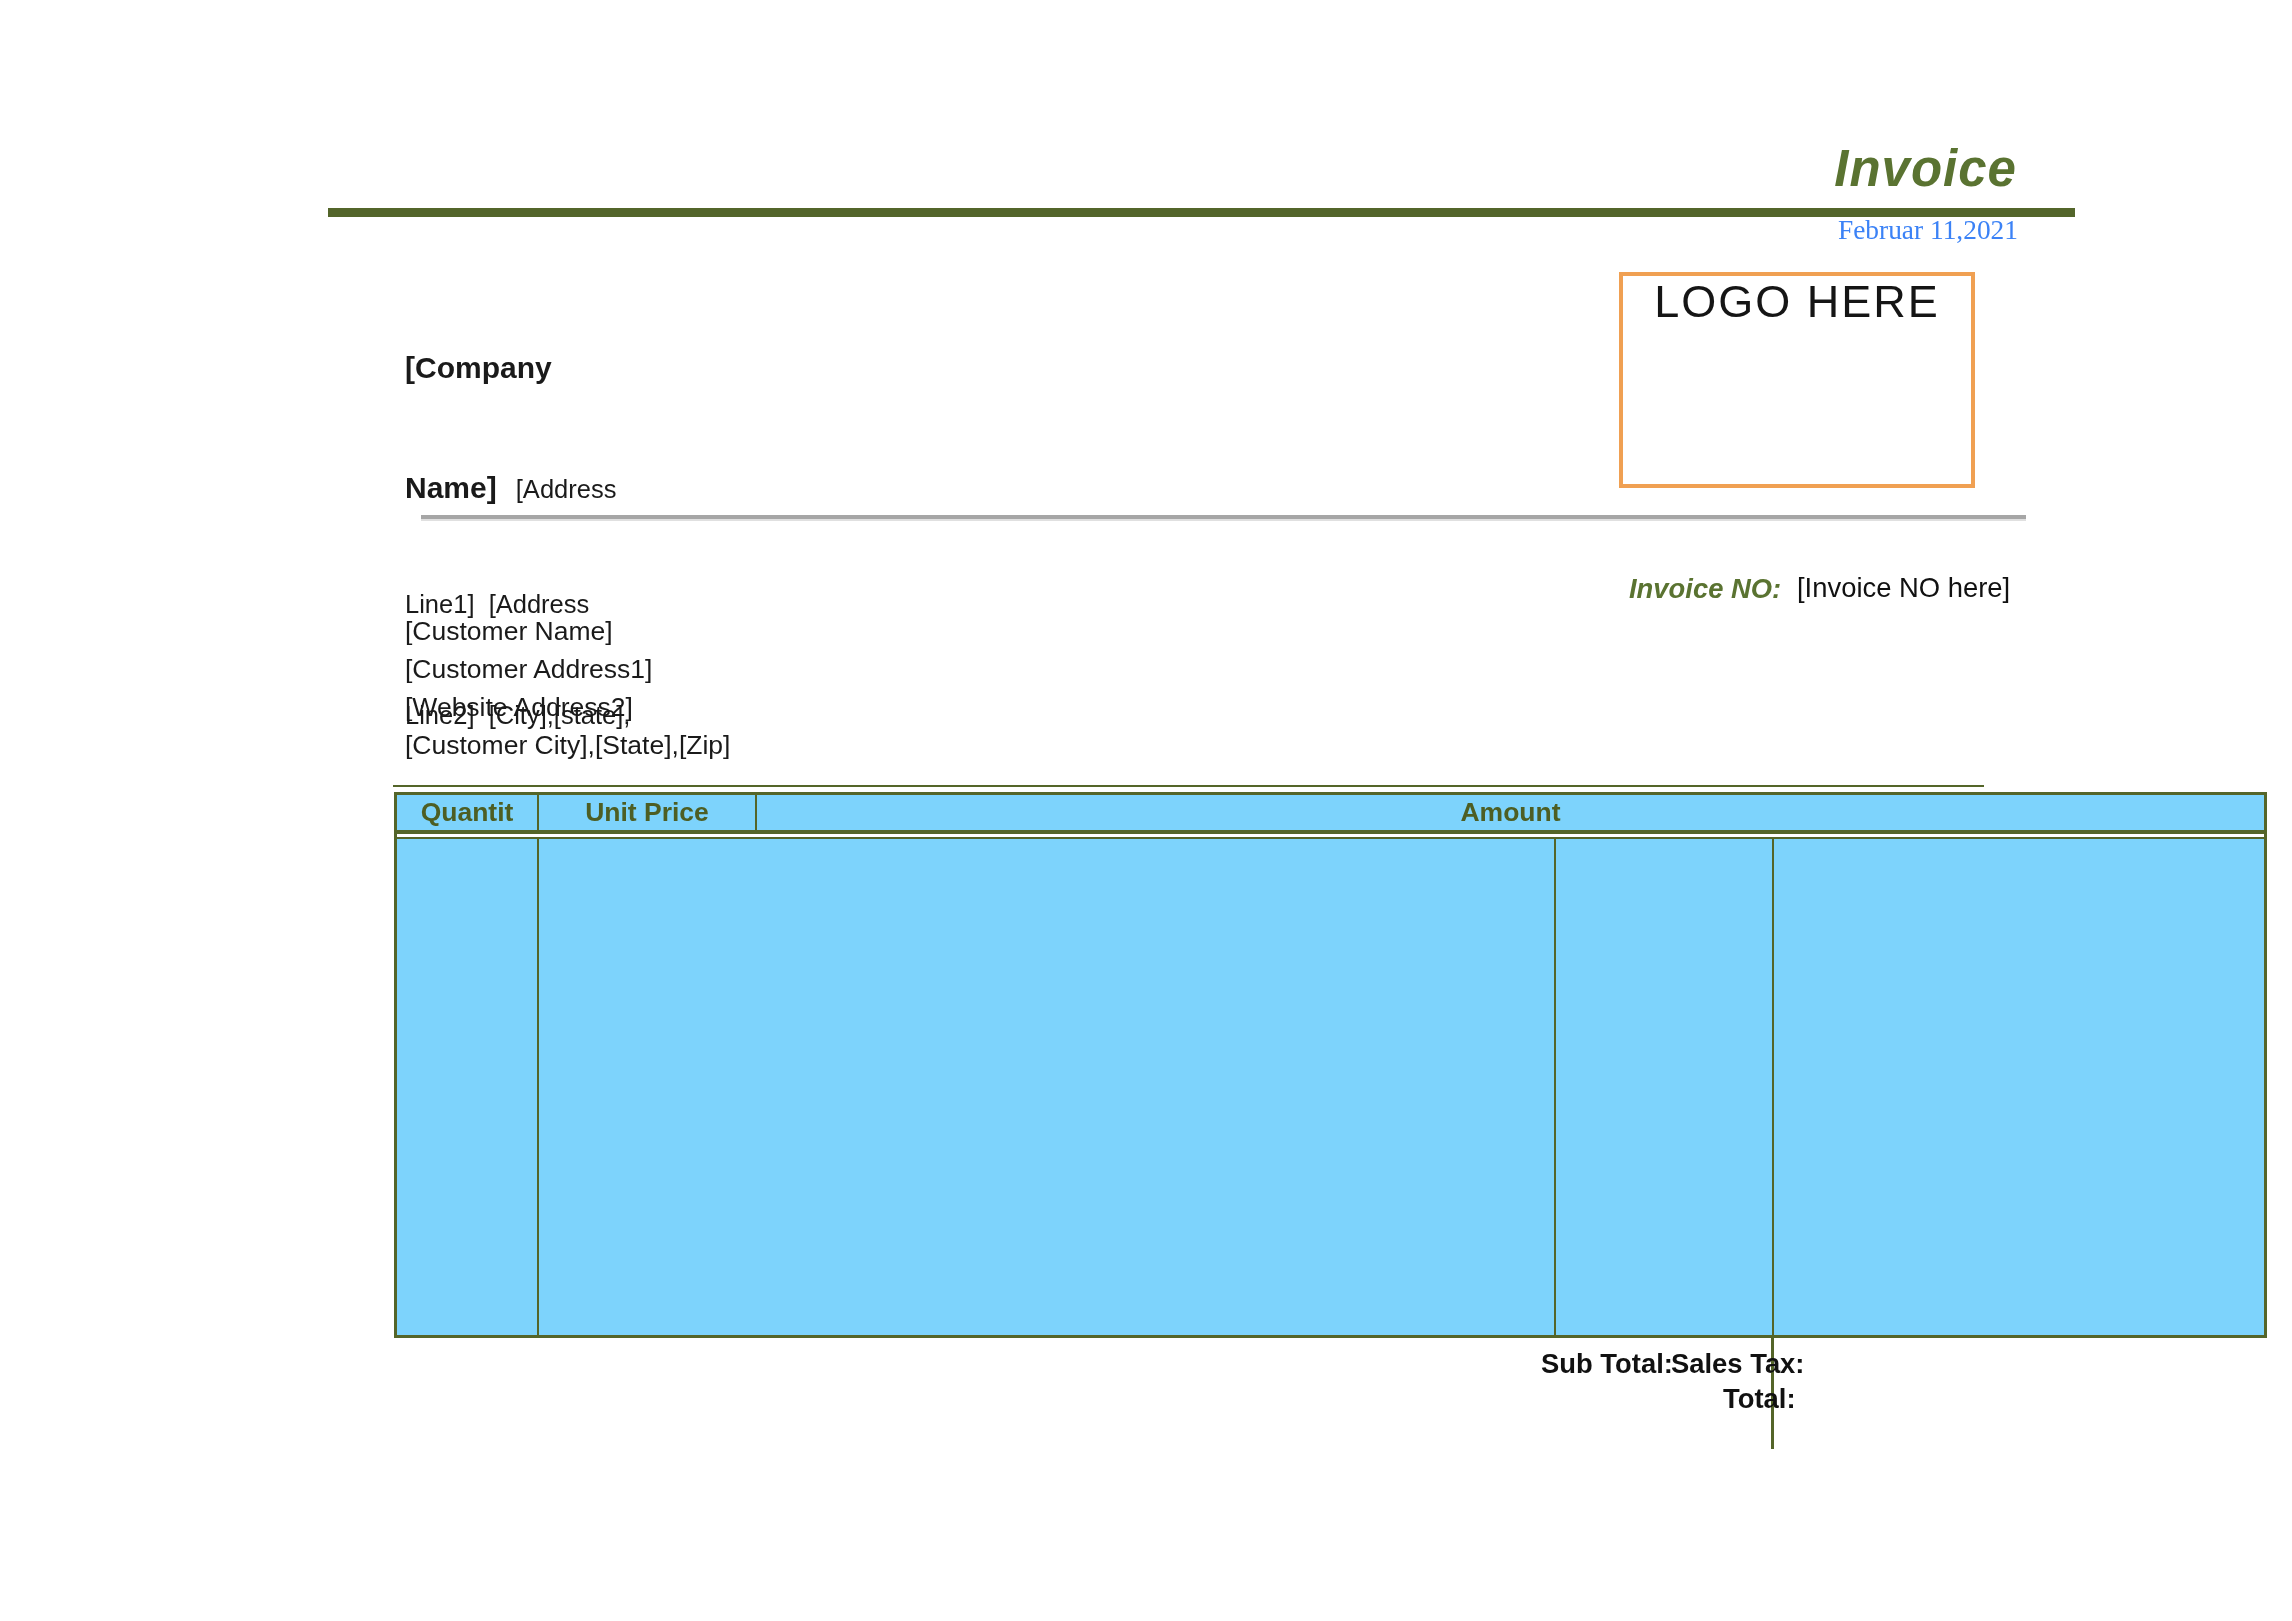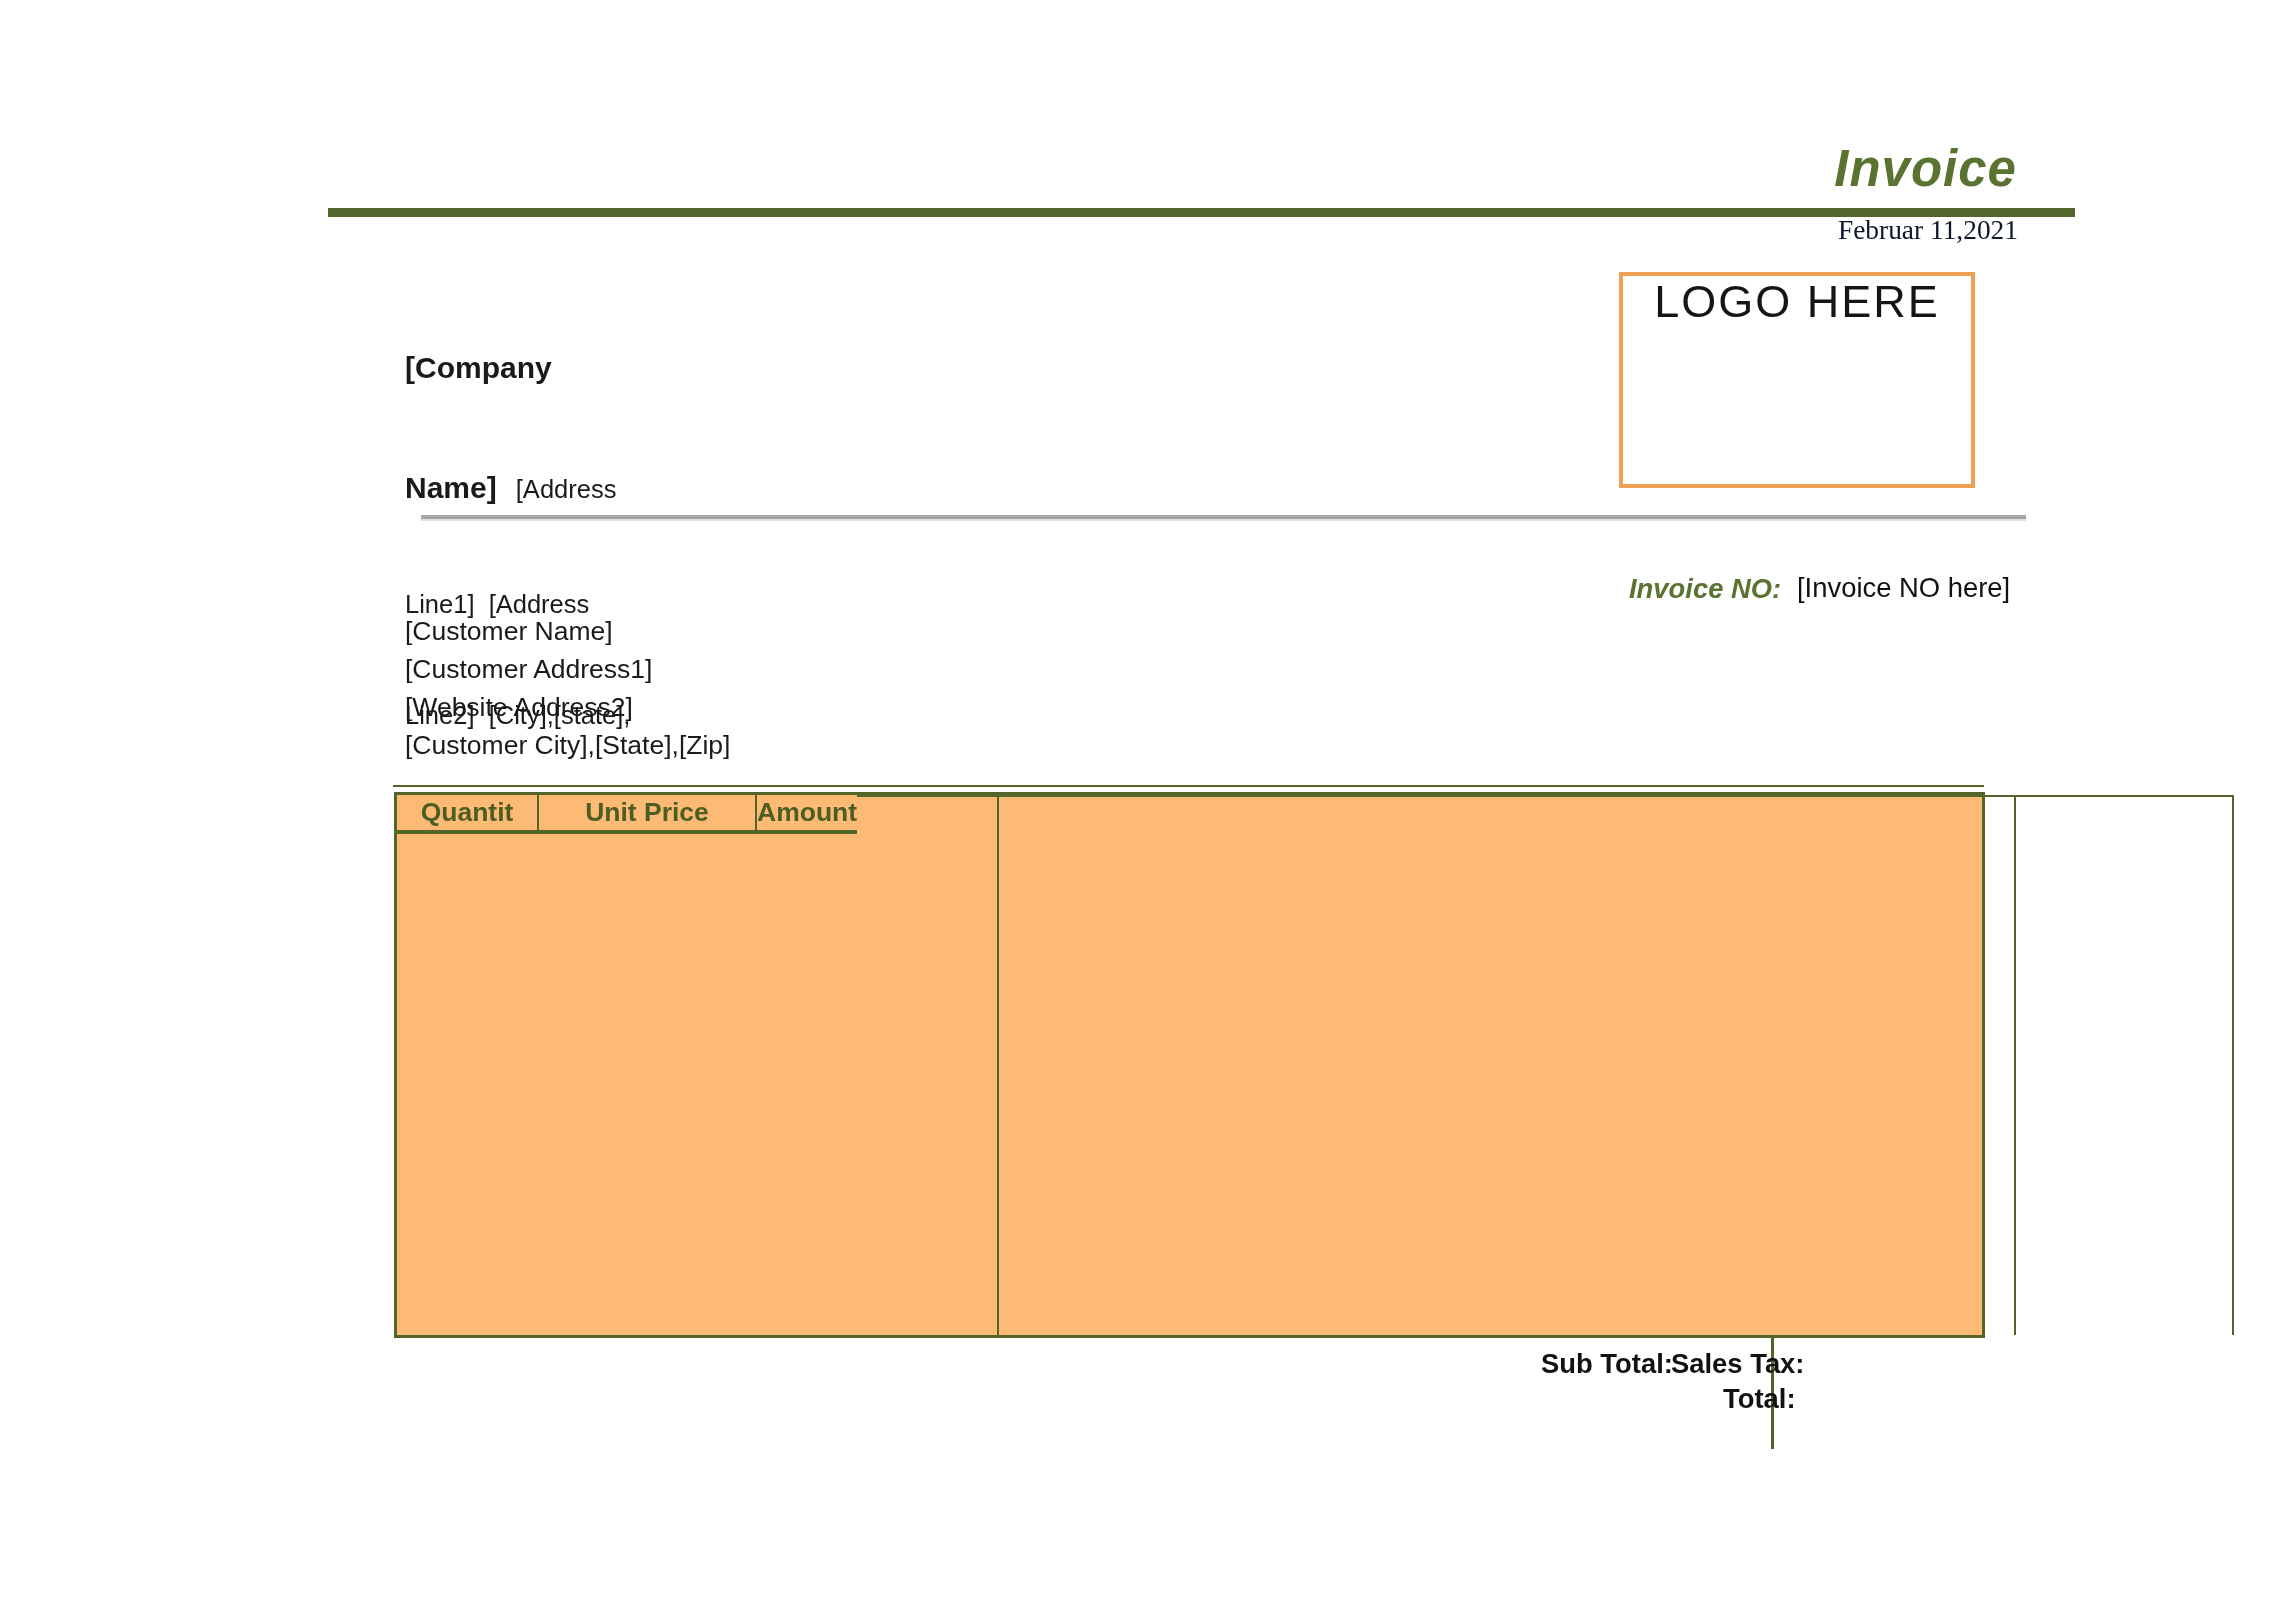--- a/index.html
+++ b/index.html
@@ -32,21 +32,21 @@
     top: 208px;
     width: 1747px;
     height: 8.8px;
     background: #53652a;
   }
   .doc-date {
     top: 215px;
     right: 275px;
     font-family: "Liberation Serif", serif;
     font-size: 27.4px;
-    color: #0f172a;
+    color: #3b82f6;
   }
 
   
   .company-block {
     left: 405px;
     top: 271px;
     width: 255px;
     white-space: pre;
     font-size: 25.5px;
     line-height: 37px;
@@ -112,27 +112,27 @@
     left: 405px;
     top: 612px;
     font-size: 26.5px;
     line-height: 38px;
   }
 
   
   .items-table {
     left: 394px;
     top: 792px;
-    width: 1591px;
+    width: 1873px;
     height: 546px;
     border: 3.9px solid #546529;
     box-sizing: border-box;
     display: flex;
-    flex-direction: row;
-    background: #fdba74;
+    flex-direction: column;
+    background: #7dd3fc;
   }
   
   .items-table::before {
     content: "";
     position: absolute;
     left: -3.9px;
     top: -9.8px;
     width: 1591px;
     height: 2px;
     background: #546529;

